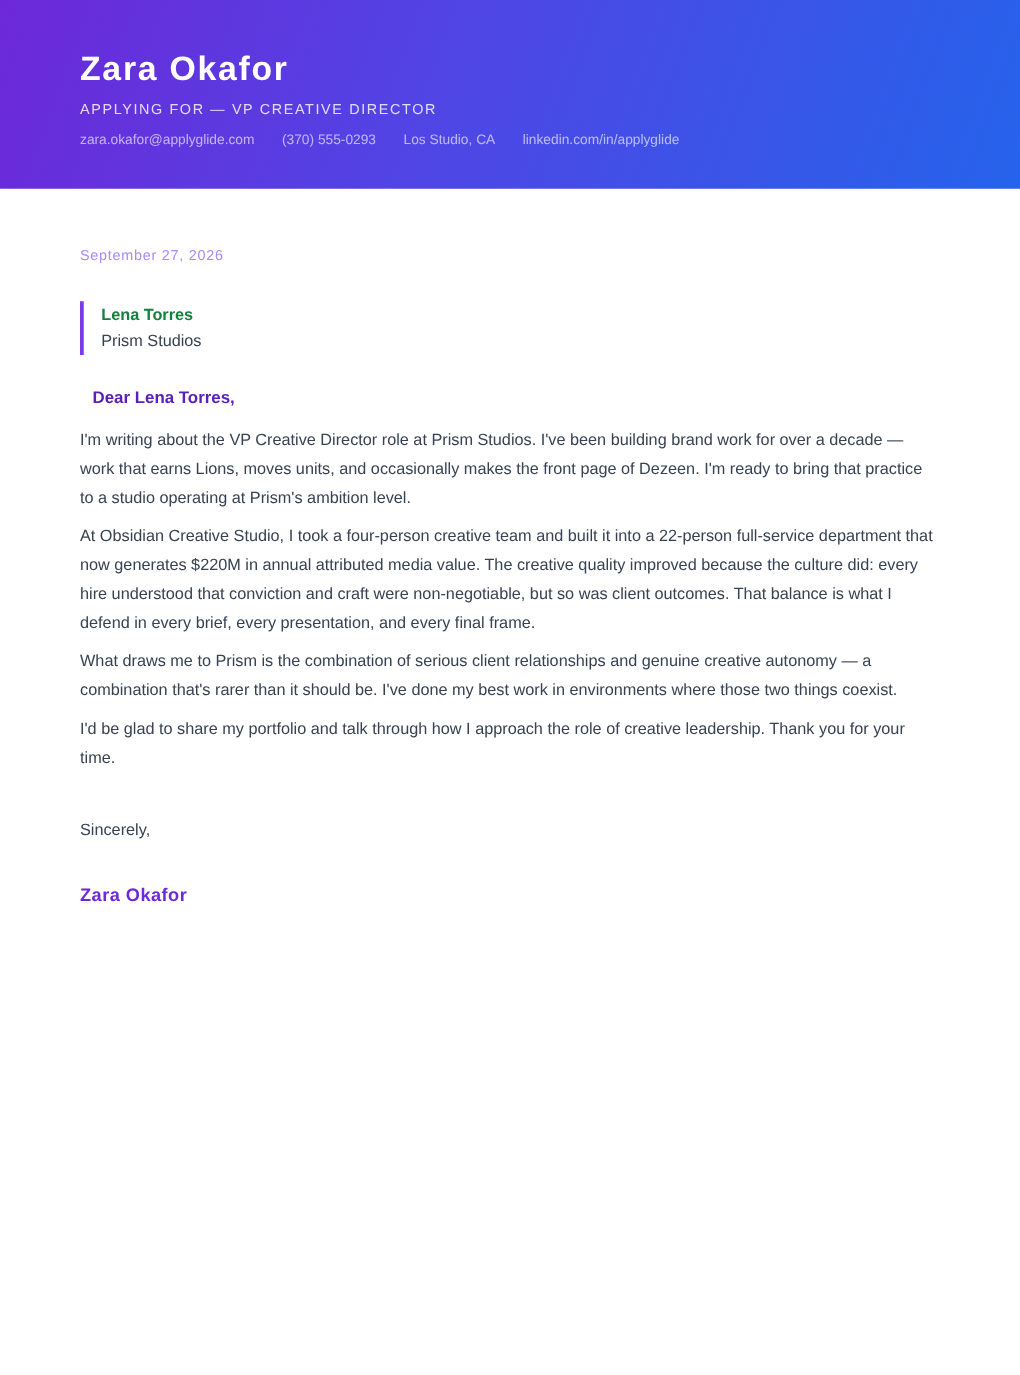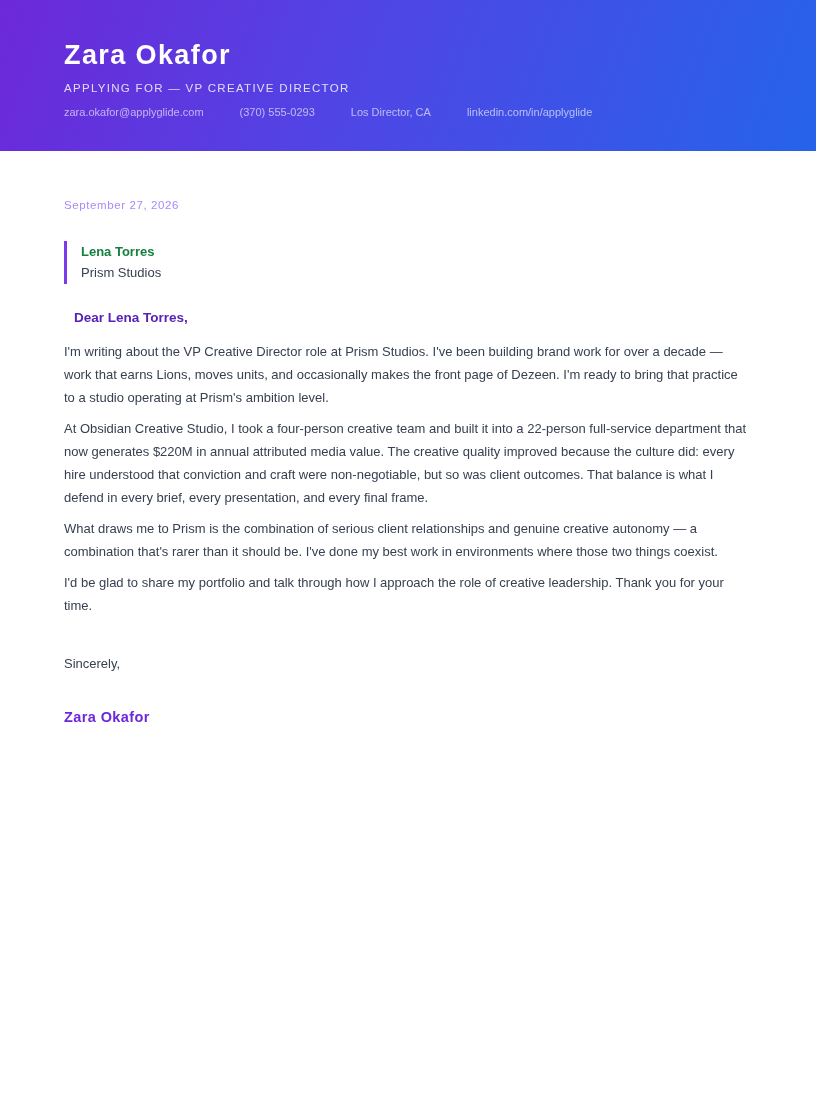--- a/index.html
+++ b/index.html
@@ -30,21 +30,21 @@
       margin-top: 11px;
       font-size: 11.5px;
       letter-spacing: 1.3px;
       text-transform: uppercase;
       color: rgba(255,255,255,0.82);
       line-height: 14px;
     }
     .header .contact {
       margin-top: 10px;
       display: flex;
-      gap: 36px;
+      gap: 22px;
       font-size: 11px;
       color: rgba(255,255,255,0.62);
       line-height: 14px;
     }
     .header .contact span { white-space: nowrap; }
 
     .body { padding: 0 64px; }
     .date {
       margin-top: 47px;
       font-size: 11.5px;
@@ -103,21 +103,21 @@
 </head>
 <body>
 
 <div class="page">
   <header class="header">
     <h1 class="name">Zara Okafor</h1>
     <div class="role">Applying for — VP Creative Director</div>
     <div class="contact">
       <span>zara.okafor@applyglide.com</span>
       <span>(370) 555-0293</span>
-      <span>Los Director, CA</span>
+      <span>Los Studio, CA</span>
       <span>linkedin.com/in/applyglide</span>
     </div>
   </header>
 
   <main class="body">
     <div class="date">September 27, 2026</div>
 
     <div class="recipient">
       <div class="r-name">Lena Torres</div>
       <div class="r-company">Prism Studios</div>

